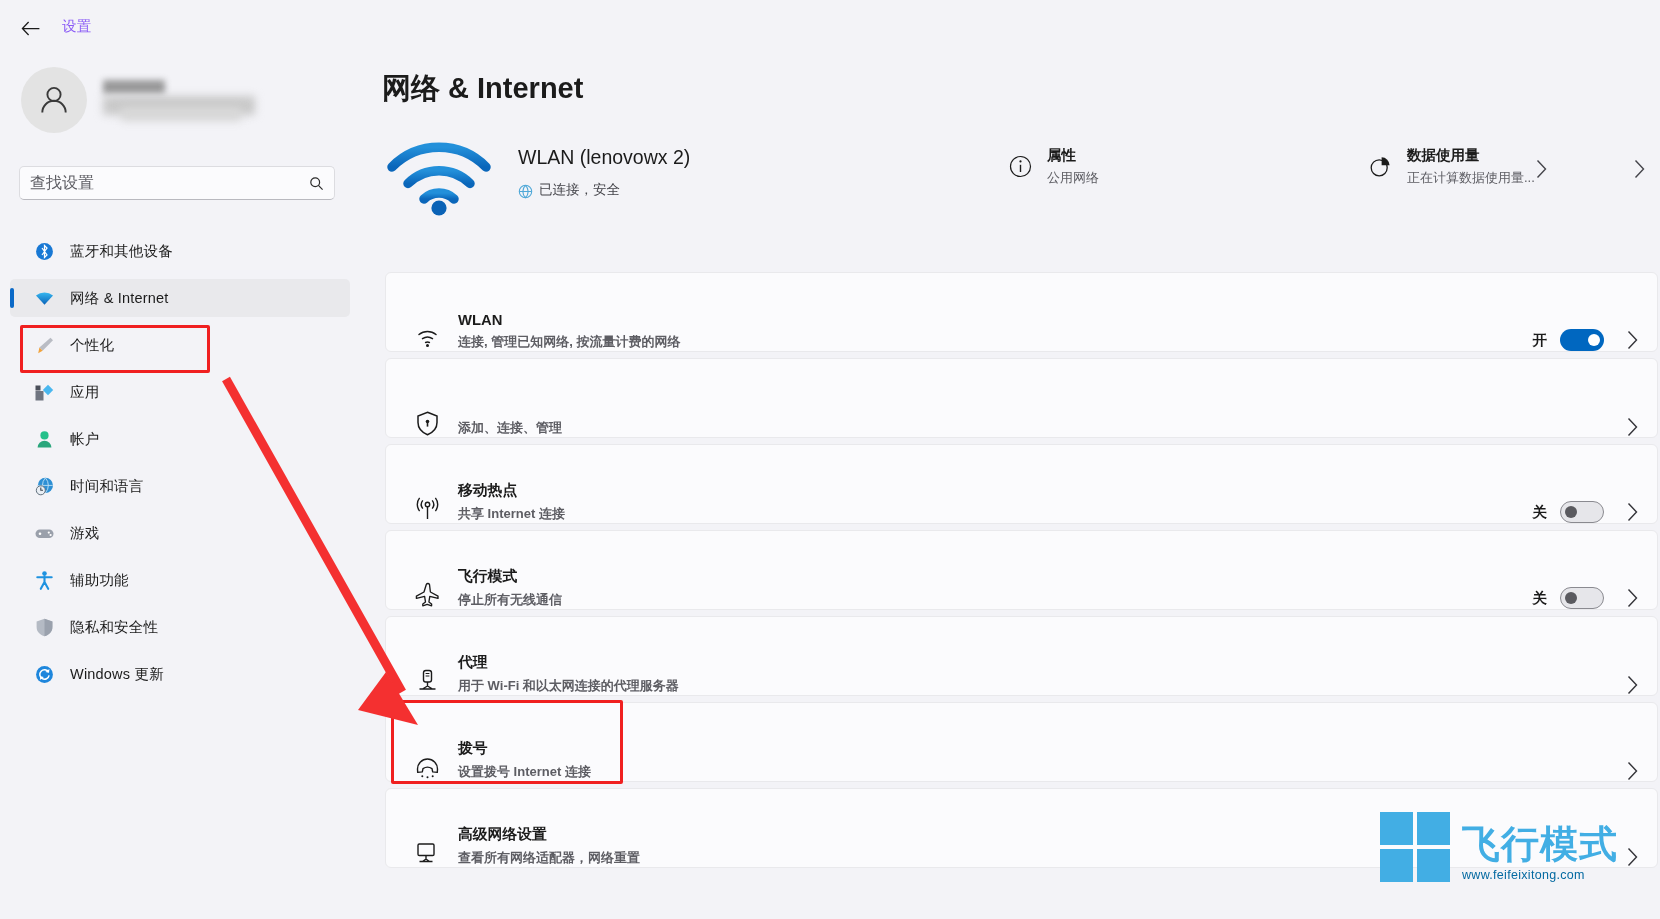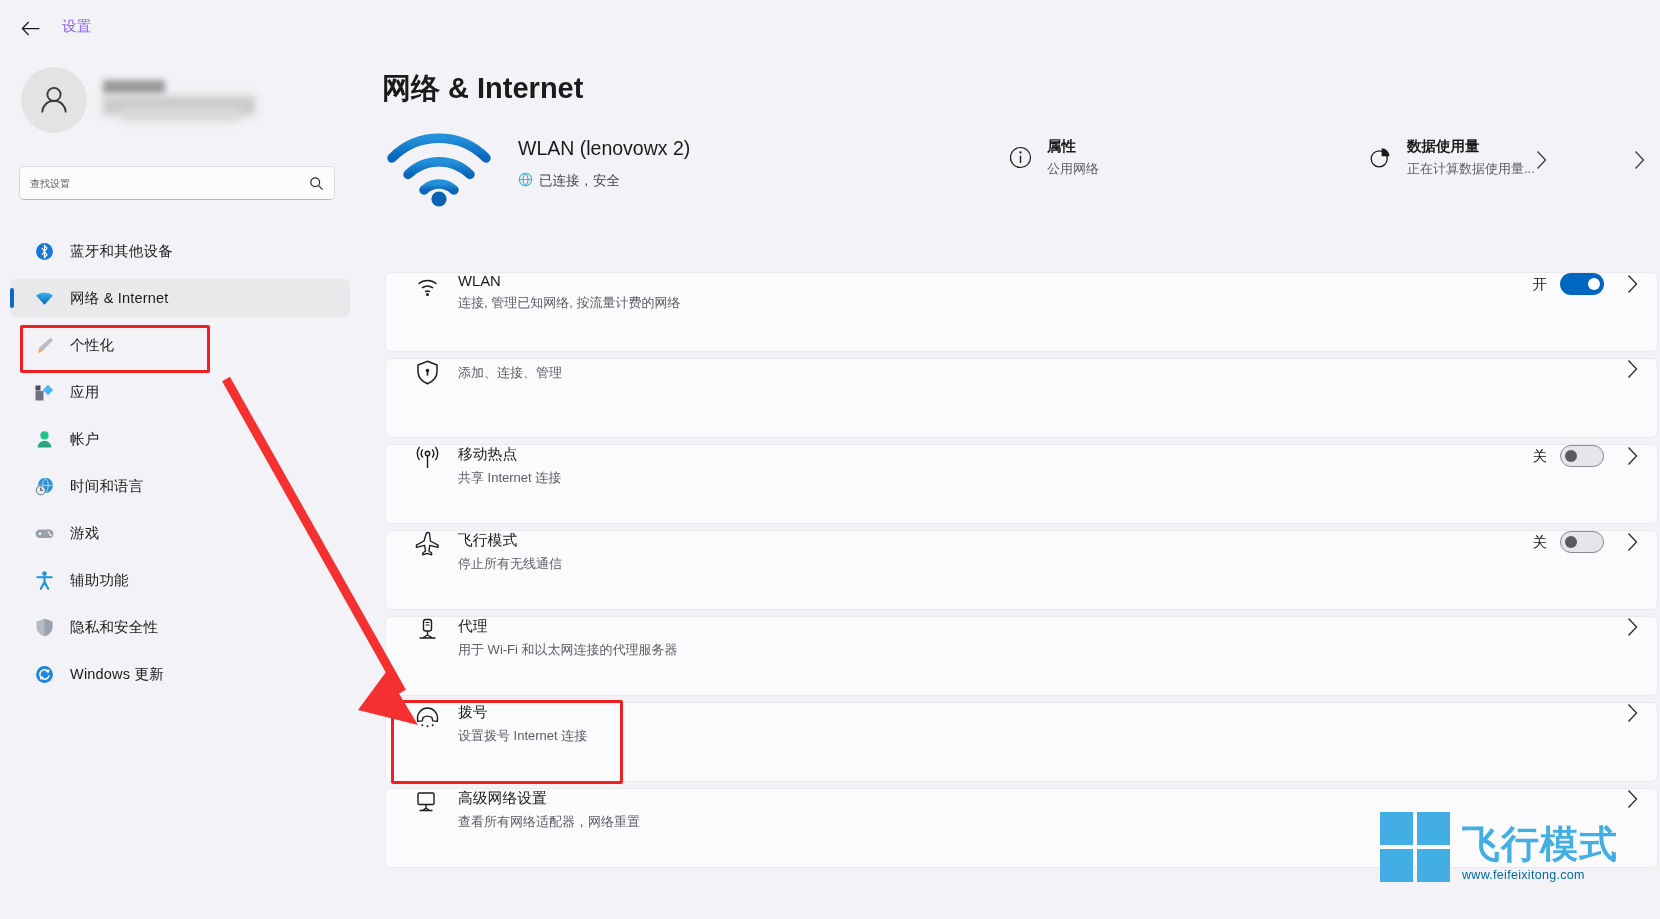--- a/index.html
+++ b/index.html
@@ -44,21 +44,21 @@
     background: #d8d8d8; filter: blur(4px);
   }
 
   .search-box {
     position: absolute; left: 19px; top: 110px; width: 316px; height: 34px;
     background: #fbfbfd; border: 1px solid #dcdce0; border-bottom: 1.6px solid #b9b9bf;
     border-radius: 5px; display: flex; align-items: center; padding: 0 10px;
   }
   .search-input {
     flex: 1; border: none; outline: none; background: transparent;
-    font-family: inherit; font-size: 10px; color: #1b1b1b;
+    font-family: inherit; font-size: 16px; color: #1b1b1b;
   }
   .search-input::placeholder { color: #5d5d63; }
   .search-ic { color: #2b2b2b; display: flex; }
 
   .nav { position: absolute; left: 10px; top: 176px; width: 340px; }
   .nav-item {
     position: relative; height: 38px; margin-bottom: 9px; border-radius: 5px;
     display: flex; align-items: center; padding-left: 24px; cursor: default;
   }
   .nav-item.selected { background: #e9e9ec; }
@@ -66,39 +66,39 @@
     content: ""; position: absolute; left: 0px; top: 9px;
     width: 3.5px; height: 20px; background: #0b69c7; border-radius: 2px;
   }
   .nav-ic { width: 26px; display: flex; align-items: center; justify-content: flex-start; }
   .nav-label { font-size: 14.5px; color: #1b1b1b; margin-left: 10px; letter-spacing: .2px; }
 
   
   .main { position: absolute; left: 380px; top: 56px; width: 1280px; height: 863px; }
   .page-title { position: absolute; left: 2px; top: 13px; font-size: 29px; font-weight: bold; color: #1b1b1b; }
 
-  .netsummary { position: absolute; left: 0px; top: 61px; width: 1280px; height: 100px; }
+  .netsummary { position: absolute; left: 0px; top: 70px; width: 1280px; height: 100px; }
   .wifi-big { position: absolute; left: 7px; top: 14px; }
   .net-name { position: absolute; left: 138px; top: 20px; font-size: 19.5px; color: #1b1b1b; }
-  .net-status { position: absolute; left: 138px; top: 55px; display: flex; align-items: flex-start; font-size: 13.5px; color: #44444a; }
+  .net-status { position: absolute; left: 138px; top: 55px; display: flex; align-items: flex-end; font-size: 13.5px; color: #44444a; }
   .globe-ic { margin-right: 6px; display: flex; }
 
   .quick { position: absolute; top: 20px; display: flex; align-items: center; }
   .quick-ic { width: 30px; display: flex; align-items: center; justify-content: center; color: #1b1b1b; }
   .quick-txt { margin-left: 12px; }
   .quick-title { font-size: 14.5px; font-weight: bold; color: #1b1b1b; }
   .quick-sub { font-size: 13px; color: #5d5d63; margin-top: 4px; white-space: nowrap; }
   .quick-chev { position: absolute; color: #44444a; display: flex; }
 
   
   .cards { position: absolute; left: 5px; top: 216px; width: 1273px; }
   .card {
     height: 80px; margin-bottom: 6px; background: #fbfbfd;
     border: 1px solid #e9e9ec; border-radius: 6px;
-    display: flex; align-items: flex-start; padding: 0 18px 0 20px;
+    display: flex; align-items: flex-end; padding: 0 18px 0 20px; font-weight: bold;
   }
   .card-ic { width: 42px; display: flex; align-items: center; justify-content: center; color: #1b1b1b; }
   .card-txt { flex: 1; margin-left: 10px; }
   .card-title { font-size: 14.8px; color: #1b1b1b; }
   .card-sub { font-size: 13px; color: #5d5d63; margin-top: 5px; }
   .card-right { display: flex; align-items: center; }
   .toggle-label { font-size: 14.5px; color: #1b1b1b; margin-right: 13px; }
   .toggle { width: 44px; height: 22px; border-radius: 11px; position: relative; }
   .toggle.on { background: #0067c0; }
   .toggle.off { background: #e6e6ea; border: 1px solid #8a8a90; }

